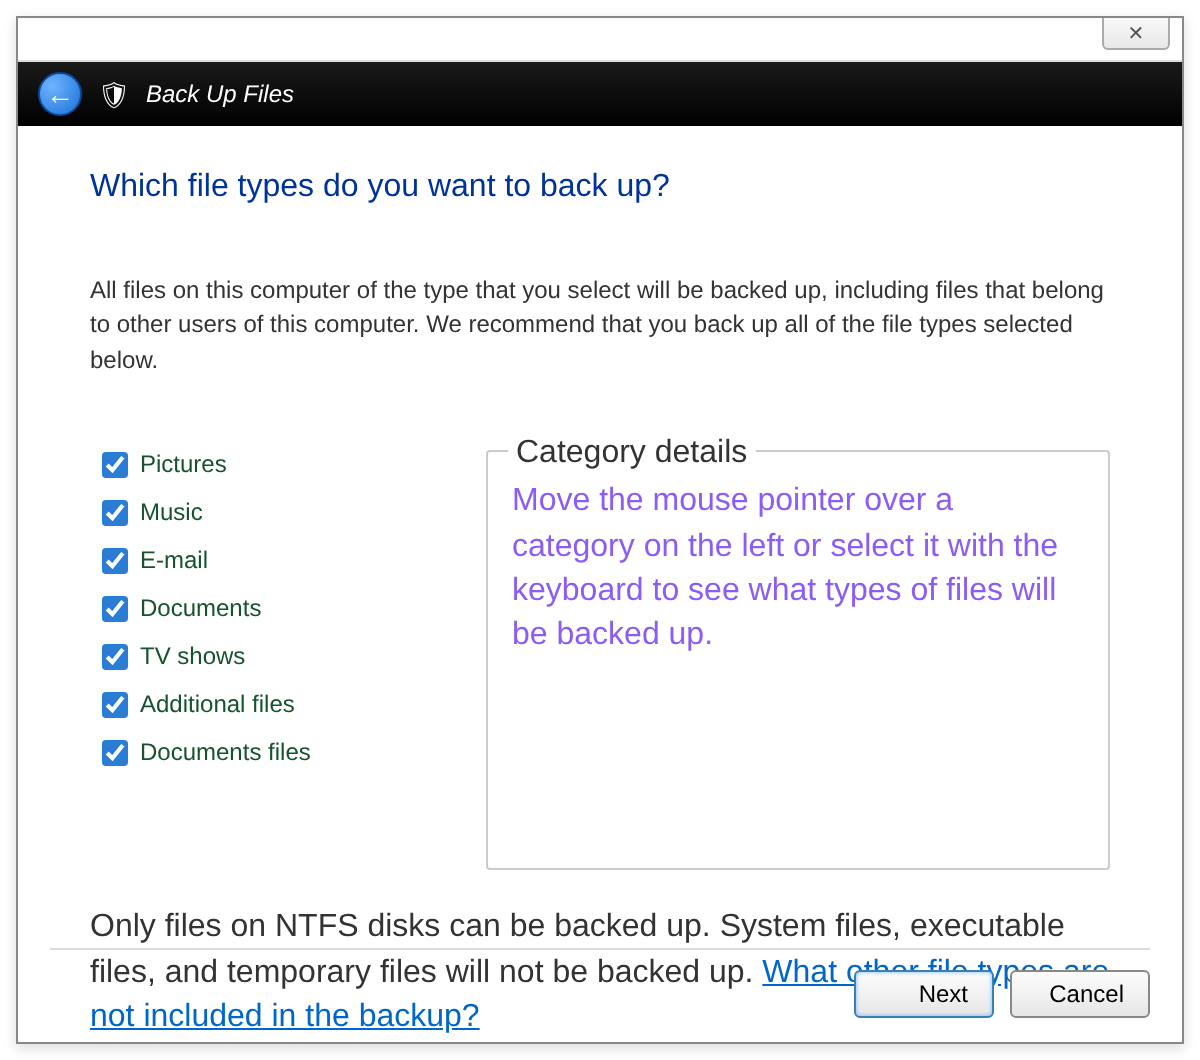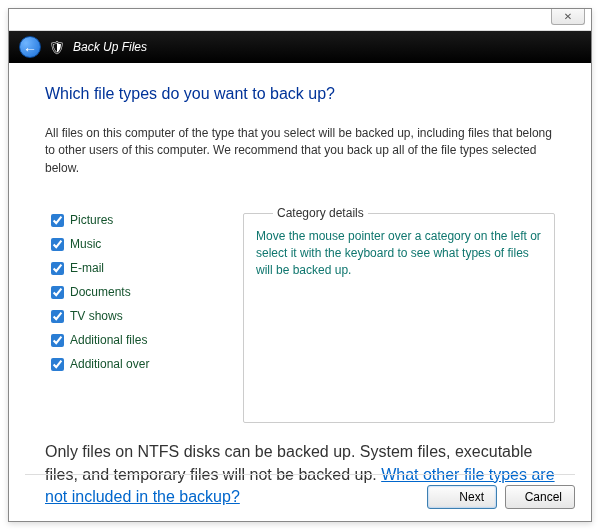--- a/index.html
+++ b/index.html
@@ -74,21 +74,21 @@
       font-size: 12px;
       font-style: italic;
     }
     .content {
       padding: 22px 36px 8px 36px;
     }
     .heading {
       color: #003399;
       font-size: 16px;
       font-weight: normal;
-      margin-bottom: 22px;
+      margin-bottom: 34px;
     }
     .intro {
       color: #333;
       font-size: 12px;
       line-height: 1.45;
       margin-bottom: 36px;
     }
     .mid {
       display: flex;
       gap: 18px;
@@ -118,27 +118,26 @@
       position: relative;
       padding: 14px 12px 12px 12px;
       min-height: 210px;
       background: #fff;
     }
     .details-legend {
       position: absolute;
       top: -8px; left: 10px;
       background: #fff;
       padding: 0 4px;
-      font-size: 12px;
+      font-size: 16px;
       color: #333;
-      margin-left: 19px;
     }
     .details-text {
-      font-size: 12px;
-      color: #0f766e;
+      font-size: 16px;
+      color: #8b5cf6;
       line-height: 1.4;
     }
     .footer-note {
       font-size: 16px;
       color: #333;
       line-height: 1.4;
       margin-top: 6px;
     }
     .footer-note a {
       color: #0066cc;
@@ -217,21 +216,21 @@
           <label class="check-row">
             <input type="checkbox" checked="" style="">
             <span class="check-label">TV shows</span>
           </label>
           <label class="check-row">
             <input type="checkbox" checked="" style="">
             <span class="check-label">Additional files</span>
           </label>
           <label class="check-row">
             <input type="checkbox" checked="" style="">
-            <span class="check-label">Additional over</span>
+            <span class="check-label">Documents files</span>
           </label>
         </div>
 
       <div class="details">
         <div class="details-legend">Category details</div>
         <div class="details-text">Move the mouse pointer over a category on the left or select it with the keyboard to see what types of files will be backed up.</div>
       </div>
     </div>
 
     <div class="footer-note">

